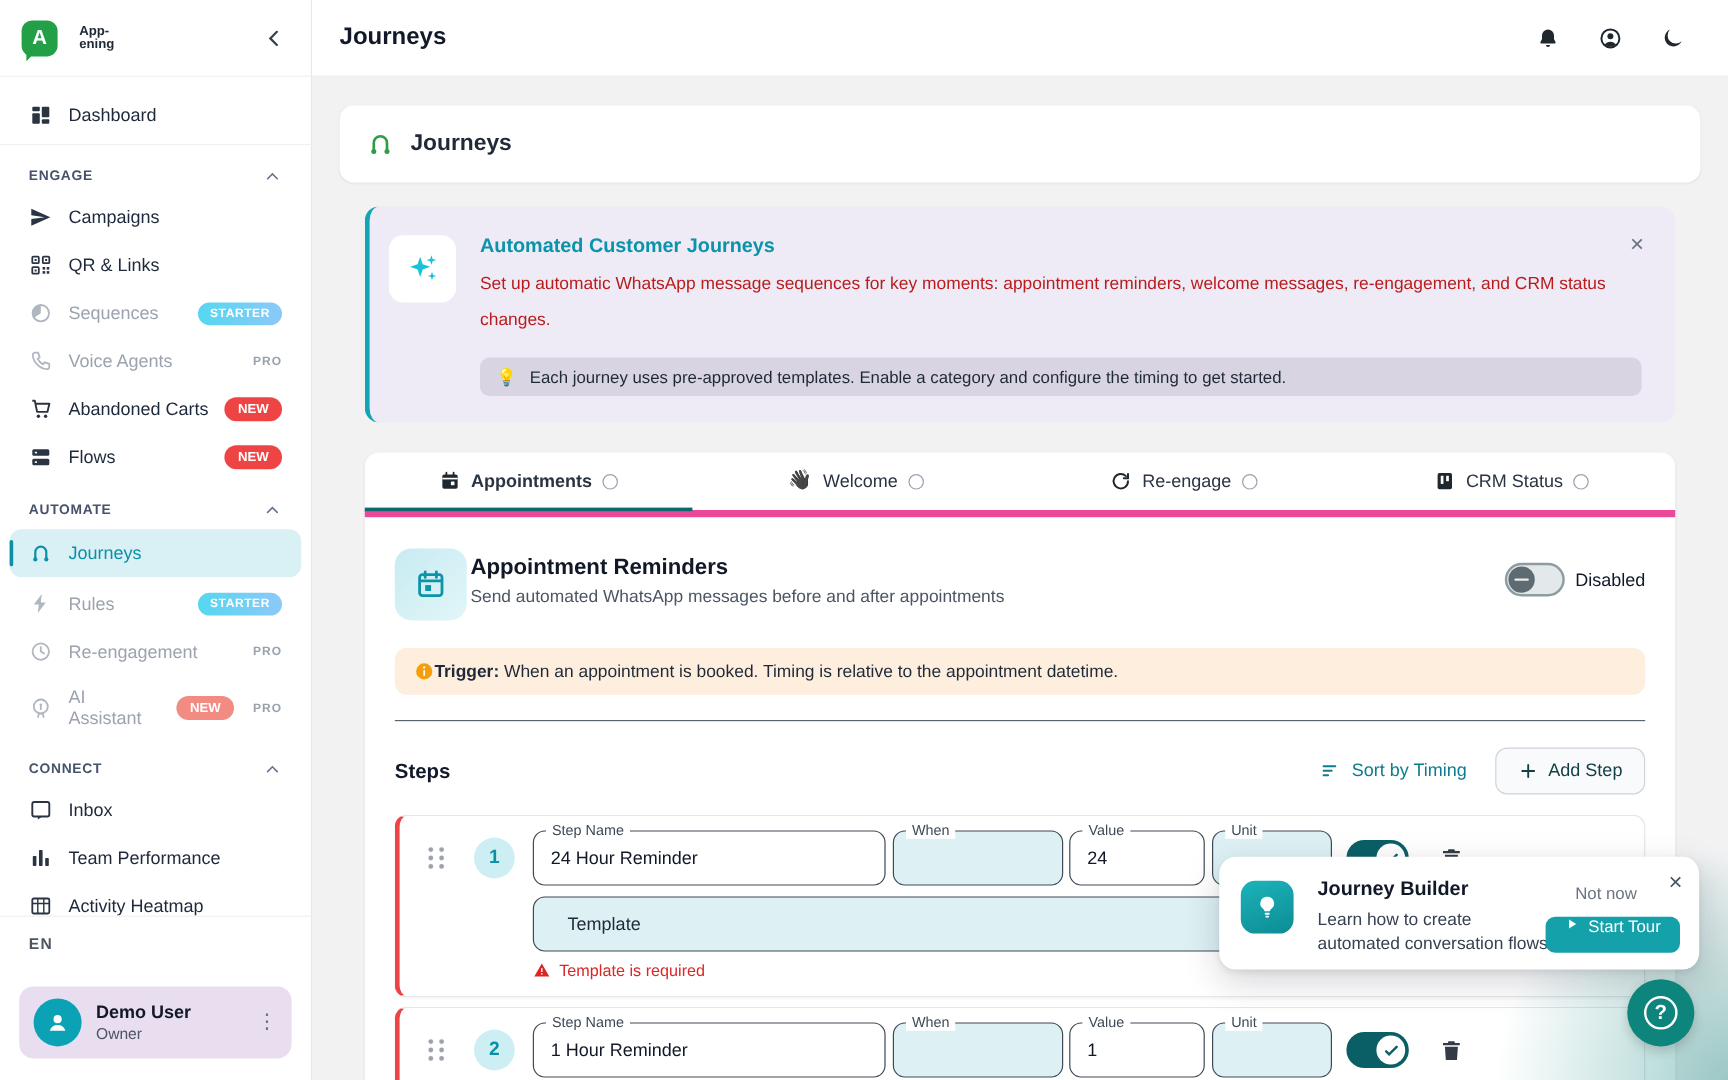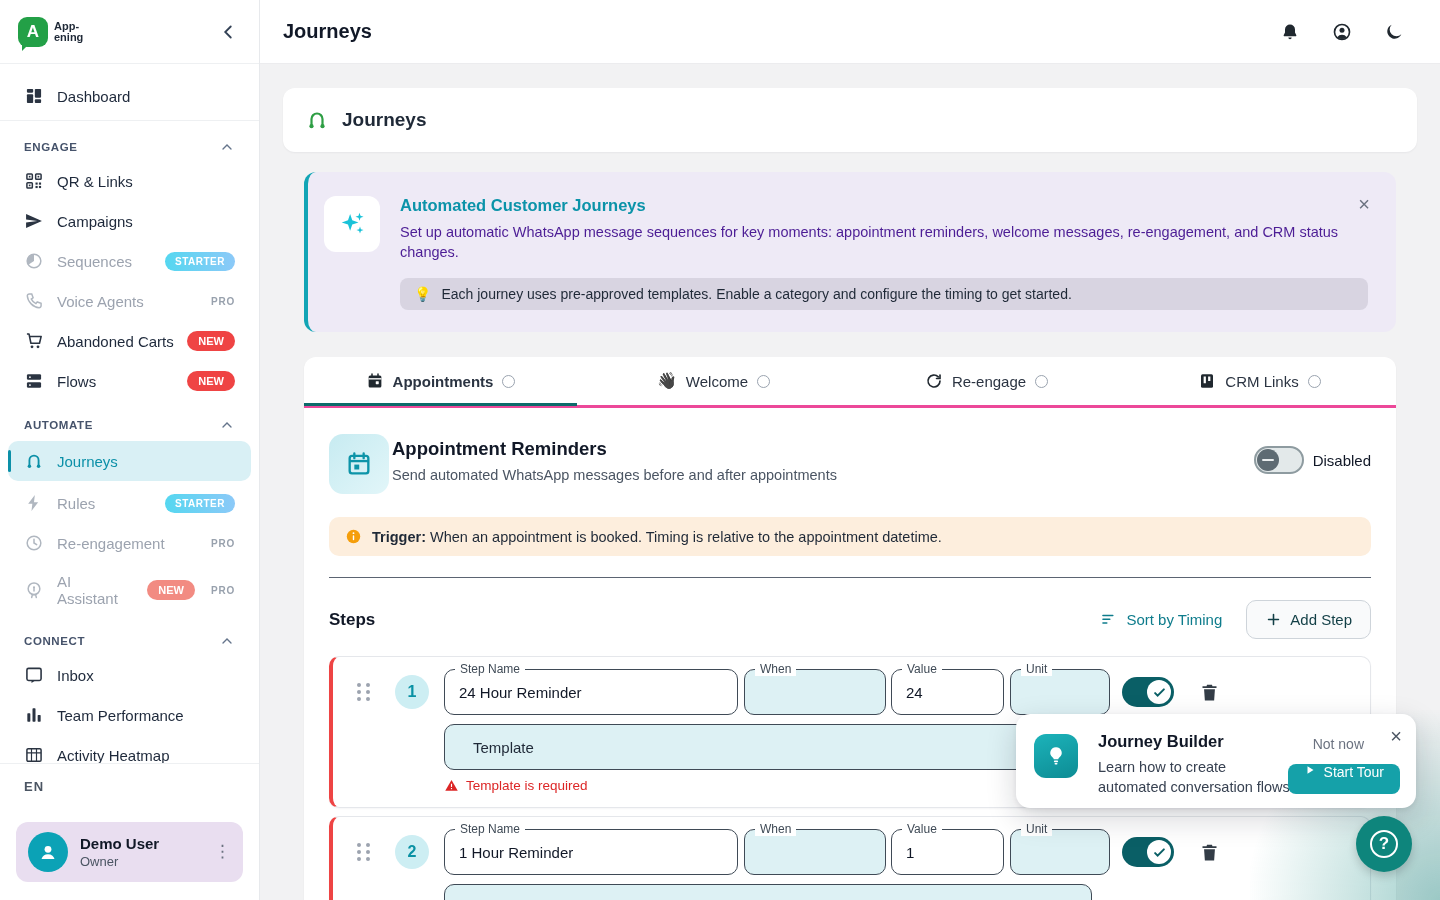--- a/index.html
+++ b/index.html
@@ -5,21 +5,21 @@
   *{box-sizing:border-box;margin:0;padding:0}
   html,body{width:1440px;height:900px;overflow:hidden;font-family:"Liberation Sans",sans-serif;background:#f2f2f3;color:#1e293b}
   svg{display:block}
   .app{display:flex;width:1440px;height:900px}
 
   
   .sidebar{width:260px;flex:none;background:#fff;border-right:1px solid #e7e9ec;display:flex;flex-direction:column;height:900px}
   .logo-row{height:64px;display:flex;align-items:center;padding:0 18px;border-bottom:1px solid #eef0f2;flex:none}
   .logo-mark{width:30px;height:30px;border-radius:9px;background:#23a047;color:#fff;font-weight:bold;font-size:17px;display:flex;align-items:center;justify-content:center;position:relative}
   .logo-mark::after{content:"";position:absolute;left:4px;bottom:-4px;border:5px solid transparent;border-top-color:#23a047;border-left-color:#23a047}
-  .logo-text{font-size:11px;font-weight:bold;color:#1f2937;line-height:11px;margin-left:6px}
+  .logo-text{font-size:11px;font-weight:bold;color:#1f2937;line-height:11px;margin-left:18px}
   .collapse-btn{margin-left:auto;background:none;border:none;color:#334155;cursor:pointer;width:24px;height:24px}
   .side-scroll{flex:1;overflow:hidden;padding-top:8px}
   .sitem{display:flex;align-items:center;gap:13px;padding:10px 24px;font-size:15px;color:#1e293b;cursor:pointer}
   .sitem .ic{width:20px;height:20px;flex:none;color:#2b3442}
   .sitem.dim{color:#9ca3af}
   .sitem.dim .ic{color:#b0b7c0}
   .dash-block{padding:4px 0;border-bottom:1px solid #eef0f2;margin-bottom:2px}
   .section-head{display:flex;align-items:center;padding:16px 24px 6px;font-size:11.5px;font-weight:bold;letter-spacing:.6px;color:#46536b}
   .section-head .chev{margin-left:auto;color:#64748b}
   .badges{margin-left:auto;display:flex;align-items:center;gap:16px}
@@ -48,46 +48,46 @@
   .content{padding:24px 23px 0}
   .card{background:#fff;border-radius:12px;box-shadow:0 1px 2px rgba(16,24,40,.05)}
   .page-header-card{height:64px;display:flex;align-items:center;gap:13px;padding:0 22px}
   .page-title{font-size:19px;font-weight:600;color:#1f2937}
   .inner{margin:20px 21px 0}
 
   
   .banner{background:#eeeaf6;border-left:4px solid #12a5b5;border-radius:12px;padding:24px 20px 22px 16px;display:flex;gap:20px;position:relative}
   .banner-iconbox{width:56px;height:56px;border-radius:12px;background:#fff;flex:none;display:flex;align-items:center;justify-content:center}
   .banner-title{font-size:16.5px;font-weight:bold;color:#0b93a9}
-  .banner-desc{font-size:14.5px;line-height:20px;color:#4c1d95;margin-top:7px;max-width:945px}
+  .banner-desc{font-size:14.5px;line-height:30px;color:#b91c1c;margin-top:7px;max-width:945px}
   .banner-close{position:absolute;top:22px;right:26px;font-size:20px;color:#6b7280;background:none;border:none;cursor:pointer;line-height:1}
   .tip-box{margin-top:16px;background:#d8d4e1;border-radius:8px;padding:8px 14px;font-size:14px;color:#1f2937;display:flex;align-items:center;gap:10px;width:968px;max-width:100%}
 
   
   .tab-card{margin-top:25px;background:#fff;border-radius:12px 12px 0 0;box-shadow:0 1px 2px rgba(16,24,40,.05)}
-  .tabs{display:flex;border-bottom:3px solid #ec4899}
+  .tabs{display:flex;border-bottom:6px solid #ec4899}
   .tab{flex:1;height:48px;display:flex;align-items:center;justify-content:center;gap:9px;font-size:15px;color:#2b3442;cursor:pointer;position:relative}
   .tab .ticon{width:18px;height:18px;color:#20282f}
   .tab.active{font-weight:600}
   .tab.active::after{content:"";position:absolute;left:0;right:0;bottom:-1px;height:3px;background:#0d6a6a}
   .status-circle{width:13px;height:13px;border-radius:50%;border:1.6px solid #9aa3af}
   .wave-emoji{font-size:16px;filter:grayscale(1) brightness(.35);line-height:1}
 
   .tab-content{padding:26px 25px 40px}
   .cat-row{display:flex;align-items:flex-start;gap:3px}
   .cat-iconbox{width:60px;height:60px;border-radius:14px;background:linear-gradient(135deg,#c7ebf1,#e2f6f9);display:flex;align-items:center;justify-content:center;flex:none}
   .cat-title{font-size:18.5px;font-weight:bold;color:#111827;margin-top:4px}
   .cat-sub{font-size:14.5px;color:#4b5563;margin-top:7px}
   .cat-right{margin-left:auto;display:flex;align-items:center;gap:9px;margin-top:12px}
   .toggle-off{width:50px;height:28px;border-radius:14px;background:#e3e9ea;border:2px solid #8e9ba0;position:relative;cursor:pointer;flex:none}
   .toggle-off .knob{position:absolute;left:1px;top:1px;width:22px;height:22px;border-radius:50%;background:#5e6b73}
   .toggle-off .knob::after{content:"";position:absolute;left:5px;top:10px;width:12px;height:2.4px;border-radius:2px;background:#e9edee}
   .cat-status{font-size:15px;color:#111827}
 
-  .trigger-banner{margin-top:23px;background:#fdeedd;border-radius:10px;padding:11px 16px;display:flex;align-items:center;gap:10px;font-size:14.5px;color:#1f2937}
+  .trigger-banner{margin-top:23px;background:#fdeedd;border-radius:10px;padding:11px 16px;display:flex;align-items:center;font-size:14.5px;color:#1f2937}
   .hr-dark{margin-top:21px;border:none;border-top:1.5px solid #5b6472}
 
   .steps-head{margin-top:22px;display:flex;align-items:center}
   .steps-title{font-size:17px;font-weight:600;color:#111827}
   .sort-link{margin-left:auto;display:flex;align-items:center;gap:8px;font-size:15px;color:#0e7c8c;background:none;border:none;cursor:pointer}
   .add-step-btn{margin-left:24px;display:flex;align-items:center;gap:8px;font-size:15px;color:#123f46;background:#f9fafb;border:1px solid #ced4da;border-radius:10px;padding:10px 18px;cursor:pointer}
 
   .step-card{margin-top:17px;background:#fff;border:1px solid #e5e7eb;border-left:4px solid #ee4444;border-radius:10px;padding:12px 16px 14px 24px;box-shadow:0 1px 2px rgba(16,24,40,.04)}
   .step-card + .step-card{margin-top:8px}
   .step-row{display:flex;align-items:center}
@@ -154,44 +154,44 @@
         </div>
       </div>
 
       <div class="section-head">
         <span>ENGAGE</span>
         <svg class="chev" viewBox="0 0 24 24" width="16" height="16" fill="none" stroke="currentColor" stroke-width="2" stroke-linecap="round">
             <path d="M6 15l6-6 6 6"></path>
           </svg>
       </div>
       <div class="sitem">
+        <svg class="ic" viewBox="0 0 24 24" fill="currentColor">
+            <path d="M2.5 20.5l19-8.5-19-8.5v6.6L16 12 2.5 13.9z"></path>
+          </svg>
+        <span>Campaigns</span>
+      </div>
+      <div class="sitem">
         <svg class="ic" viewBox="0 0 24 24">
             <g fill="none" stroke="currentColor" stroke-width="1.8">
               <rect x="3.5" y="3.5" width="6.5" height="6.5" rx="1"></rect>
               <rect x="14" y="3.5" width="6.5" height="6.5" rx="1"></rect>
               <rect x="3.5" y="14" width="6.5" height="6.5" rx="1"></rect>
             </g>
             <g fill="currentColor">
               <rect x="5.8" y="5.8" width="2" height="2"></rect>
               <rect x="16.3" y="5.8" width="2" height="2"></rect>
               <rect x="5.8" y="16.3" width="2" height="2"></rect>
               <rect x="13.8" y="13.8" width="2.6" height="2.6"></rect>
               <rect x="17.9" y="13.8" width="2.6" height="2.6"></rect>
               <rect x="13.8" y="17.9" width="2.6" height="2.6"></rect>
               <rect x="17.9" y="17.9" width="2.6" height="2.6"></rect>
             </g>
           </svg>
         <span>QR &amp; Links</span>
       </div>
-      <div class="sitem">
-        <svg class="ic" viewBox="0 0 24 24" fill="currentColor">
-            <path d="M2.5 20.5l19-8.5-19-8.5v6.6L16 12 2.5 13.9z"></path>
-          </svg>
-        <span>Campaigns</span>
-      </div>
       <div class="sitem dim">
         <svg class="ic" viewBox="0 0 24 24">
             <circle cx="12" cy="12" r="8.2" fill="none" stroke="currentColor" stroke-width="1.8"></circle>
             <path d="M12 12V3.8A8.2 8.2 0 0 0 5.2 16.5z" fill="currentColor"></path>
           </svg>
         <span>Sequences</span>
         <span class="badges">
             <span class="badge-starter">STARTER</span>
           </span>
       </div>
@@ -401,21 +401,21 @@
                 </svg>
               <span>Re-engage</span>
               <span class="status-circle"></span>
             </div>
             <div class="tab">
               <svg class="ticon" viewBox="0 0 24 24">
                   <rect x="4" y="3" width="16" height="18" rx="2" fill="currentColor"></rect>
                   <rect x="7.5" y="6" width="3" height="9" fill="#fff"></rect>
                   <rect x="13.5" y="6" width="3" height="6" fill="#fff"></rect>
                 </svg>
-              <span>CRM Links</span>
+              <span>CRM Status</span>
               <span class="status-circle"></span>
             </div>
           </div>
 
           <div class="tab-content">
 
             <div class="cat-row">
               <div class="cat-iconbox">
                 <svg viewBox="0 0 24 24" width="28" height="28">
                     <path d="M8 3v4M16 3v4" stroke="#0d94a8" stroke-width="2" stroke-linecap="round" fill="none"></path>

